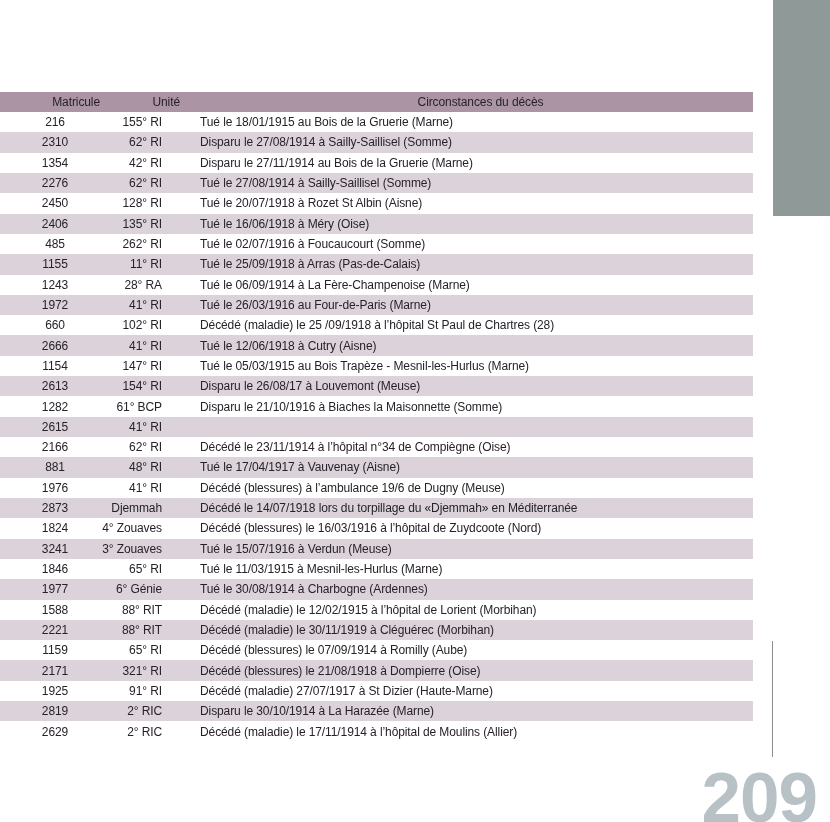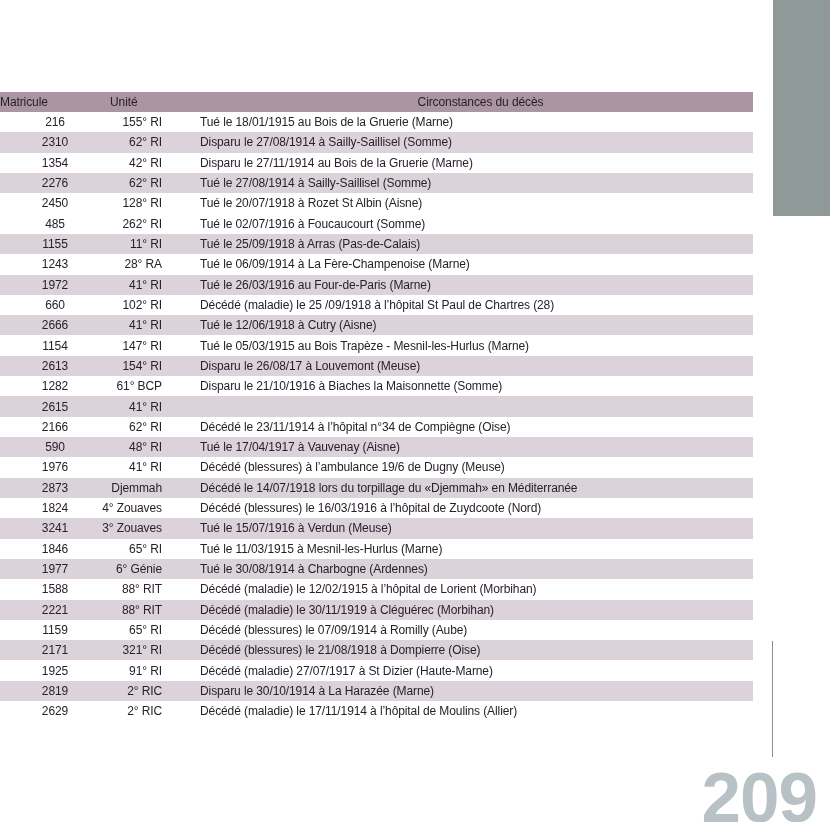--- a/index.html
+++ b/index.html
@@ -12,22 +12,22 @@
   
   .table{position:absolute;left:0;top:92px;width:753px;}
   .thead{position:relative;height:20px;background:#ab95a4;}
   .trow{position:relative;height:20.32px;background:#ffffff;}
   .trow.alt{background:#dcd3da;}
   .thead span,.trow span{
     position:absolute;top:50%;transform:translateY(-50%);
     font-size:12px;color:#27222a;white-space:nowrap;letter-spacing:-0.1px;
   }
   .thead span{color:#241f27;}
-  .h-mat{left:0;width:92px;text-align:left;}
-  .h-unit{left:110px;width:70px;text-align:left;}
+  .h-mat{left:8px;width:92px;text-align:right;}
+  .h-unit{left:110px;width:70px;text-align:right;}
   .h-circ{left:208px;width:545px;text-align:center;}
   .c-mat{left:0;width:110px;text-align:center;}
   .c-unit{left:92px;width:70px;text-align:right;}
   .c-circ{left:200px;}
 
   
   .vline{position:absolute;left:772px;top:641px;width:1px;height:116px;background:#8d8d8d;}
 
   
   .pagenum{
@@ -73,20 +73,25 @@
     <span class="c-unit">62° RI</span>
     <span class="c-circ">Tué le 27/08/1914 à Sailly-Saillisel (Somme)</span>
   </div>
 
   <div class="trow">
     <span class="c-mat">2450</span>
     <span class="c-unit">128° RI</span>
     <span class="c-circ">Tué le 20/07/1918 à Rozet St Albin (Aisne)</span>
   </div>
 
+  <div class="trow alt">
+    <span class="c-mat">2406</span>
+    <span class="c-unit">135° RI</span>
+    <span class="c-circ">Tué le 16/06/1918 à Méry (Oise)</span>
+  </div>
 
   <div class="trow">
     <span class="c-mat">485</span>
     <span class="c-unit">262° RI</span>
     <span class="c-circ">Tué le 02/07/1916 à Foucaucourt (Somme)</span>
   </div>
 
   <div class="trow alt">
     <span class="c-mat">1155</span>
     <span class="c-unit">11° RI</span>
@@ -140,21 +145,21 @@
     <span class="c-unit">41° RI</span>
   </div>
 
   <div class="trow">
     <span class="c-mat">2166</span>
     <span class="c-unit">62° RI</span>
     <span class="c-circ">Décédé le 23/11/1914 à l’hôpital n°34 de Compiègne (Oise)</span>
   </div>
 
   <div class="trow alt">
-    <span class="c-mat">590</span>
+    <span class="c-mat">881</span>
     <span class="c-unit">48° RI</span>
     <span class="c-circ">Tué le 17/04/1917 à Vauvenay (Aisne)</span>
   </div>
 
   <div class="trow">
     <span class="c-mat">1976</span>
     <span class="c-unit">41° RI</span>
     <span class="c-circ">Décédé (blessures) à l’ambulance 19/6 de Dugny (Meuse)</span>
   </div>
 

